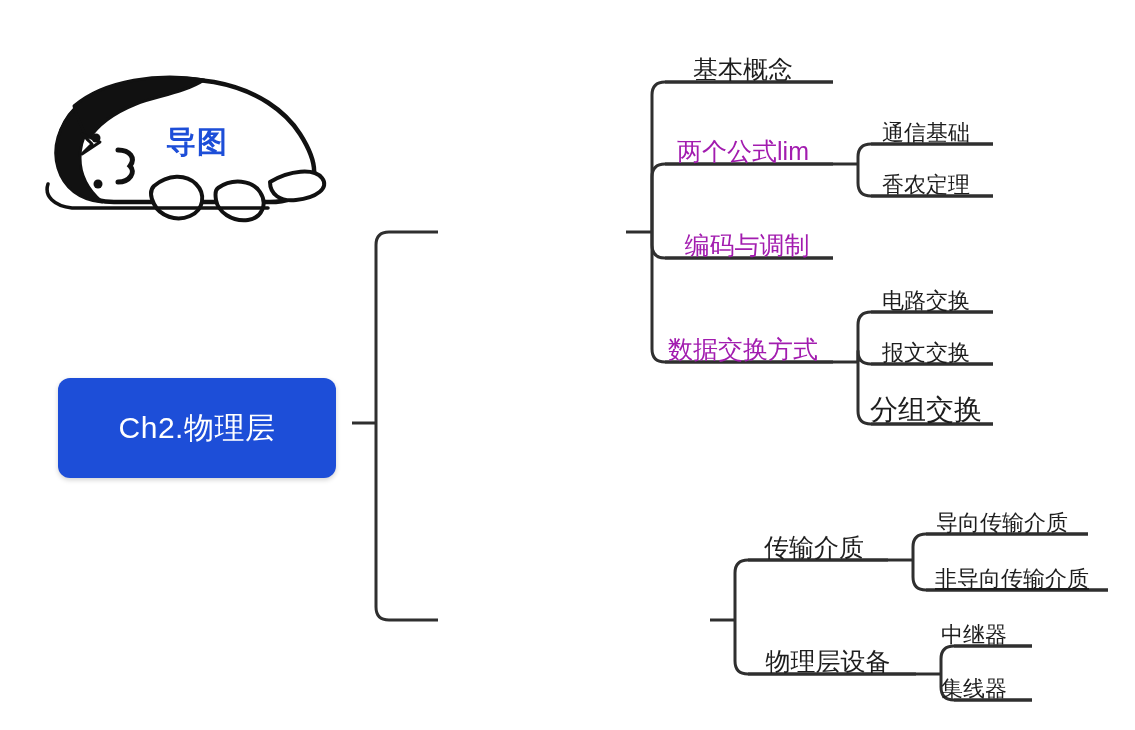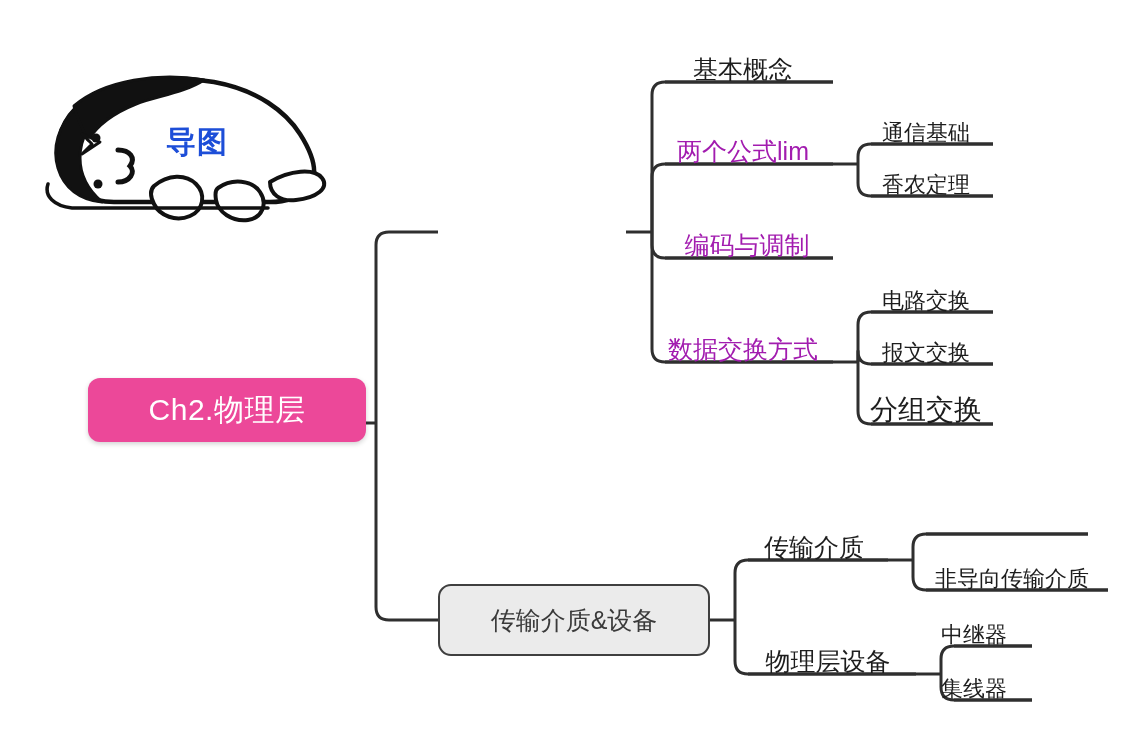--- a/index.html
+++ b/index.html
@@ -181,28 +181,25 @@
                C262,124 252,116 252,104 Z" fill="#ffffff" stroke="#111111" stroke-width="4" stroke-linejoin="round"></path>
 
       <path d="M30,106 C26,118 36,128 54,130 L250,130" fill="none" stroke="#111111" stroke-width="3.5" stroke-linecap="round"></path>
     </g>
   </svg>
 
   <div id="node-layer">
 
     <div class="doodle-label" style="left:166px; top:122px;">导图</div>
 
-    <div class="root-node" style="left:88px; top:378px; width:278px; height:64px; background:#ec4899;">
+    <div class="root-node" style="left:58px; top:378px; width:278px; height:100px; background:#1d4ed8;">
       <span>Ch2.物理层</span>
     </div>
 
 
-    <div class="box-node" style="left:438px; top:584px; width:272px; height:72px;">
-      <span>传输介质&amp;设备</span>
-    </div>
 
     <div class="text-node" style="left:653px; top:38px; width:180px; height:44px; font-size:25px;">
       <span class="tlabel">基本概念</span>
     </div>
 
     <div class="text-node red" style="left:653px; top:120px; width:180px; height:44px; font-size:25px;">
       <span class="tlabel">两个公式lim</span>
     </div>
 
     <div class="text-node red" style="left:653px; top:214px; width:180px; height:44px; font-size:25px;padding-left:8px;">
@@ -234,22 +231,25 @@
     </div>
 
     <div class="text-node" style="left:740px; top:516px; width:148px; height:44px; font-size:25px;">
       <span class="tlabel">传输介质</span>
     </div>
 
     <div class="text-node" style="left:740px; top:630px; width:176px; height:44px; font-size:25px;">
       <span class="tlabel">物理层设备</span>
     </div>
 
-
-    <div class="text-node" style="left:916px; top:546px; width:192px; height:44px; font-size:22px;">
+    <div class="text-node" style="left:916px; top:490px; width:172px; height:44px; font-size:22px;">
+      <span class="tlabel">导向传输介质</span>
+    </div>
+
+    <div class="text-node" style="left:916px; top:546px; width:192px; height:44px; font-size:22px;text-decoration:underline;">
       <span class="tlabel">非导向传输介质</span>
     </div>
 
     <div class="text-node" style="left:916px; top:602px; width:116px; height:44px; font-size:22px;text-align:center;">
       <span class="tlabel">中继器</span>
     </div>
 
     <div class="text-node" style="left:916px; top:656px; width:116px; height:44px; font-size:22px;">
       <span class="tlabel">集线器</span>
     </div>

